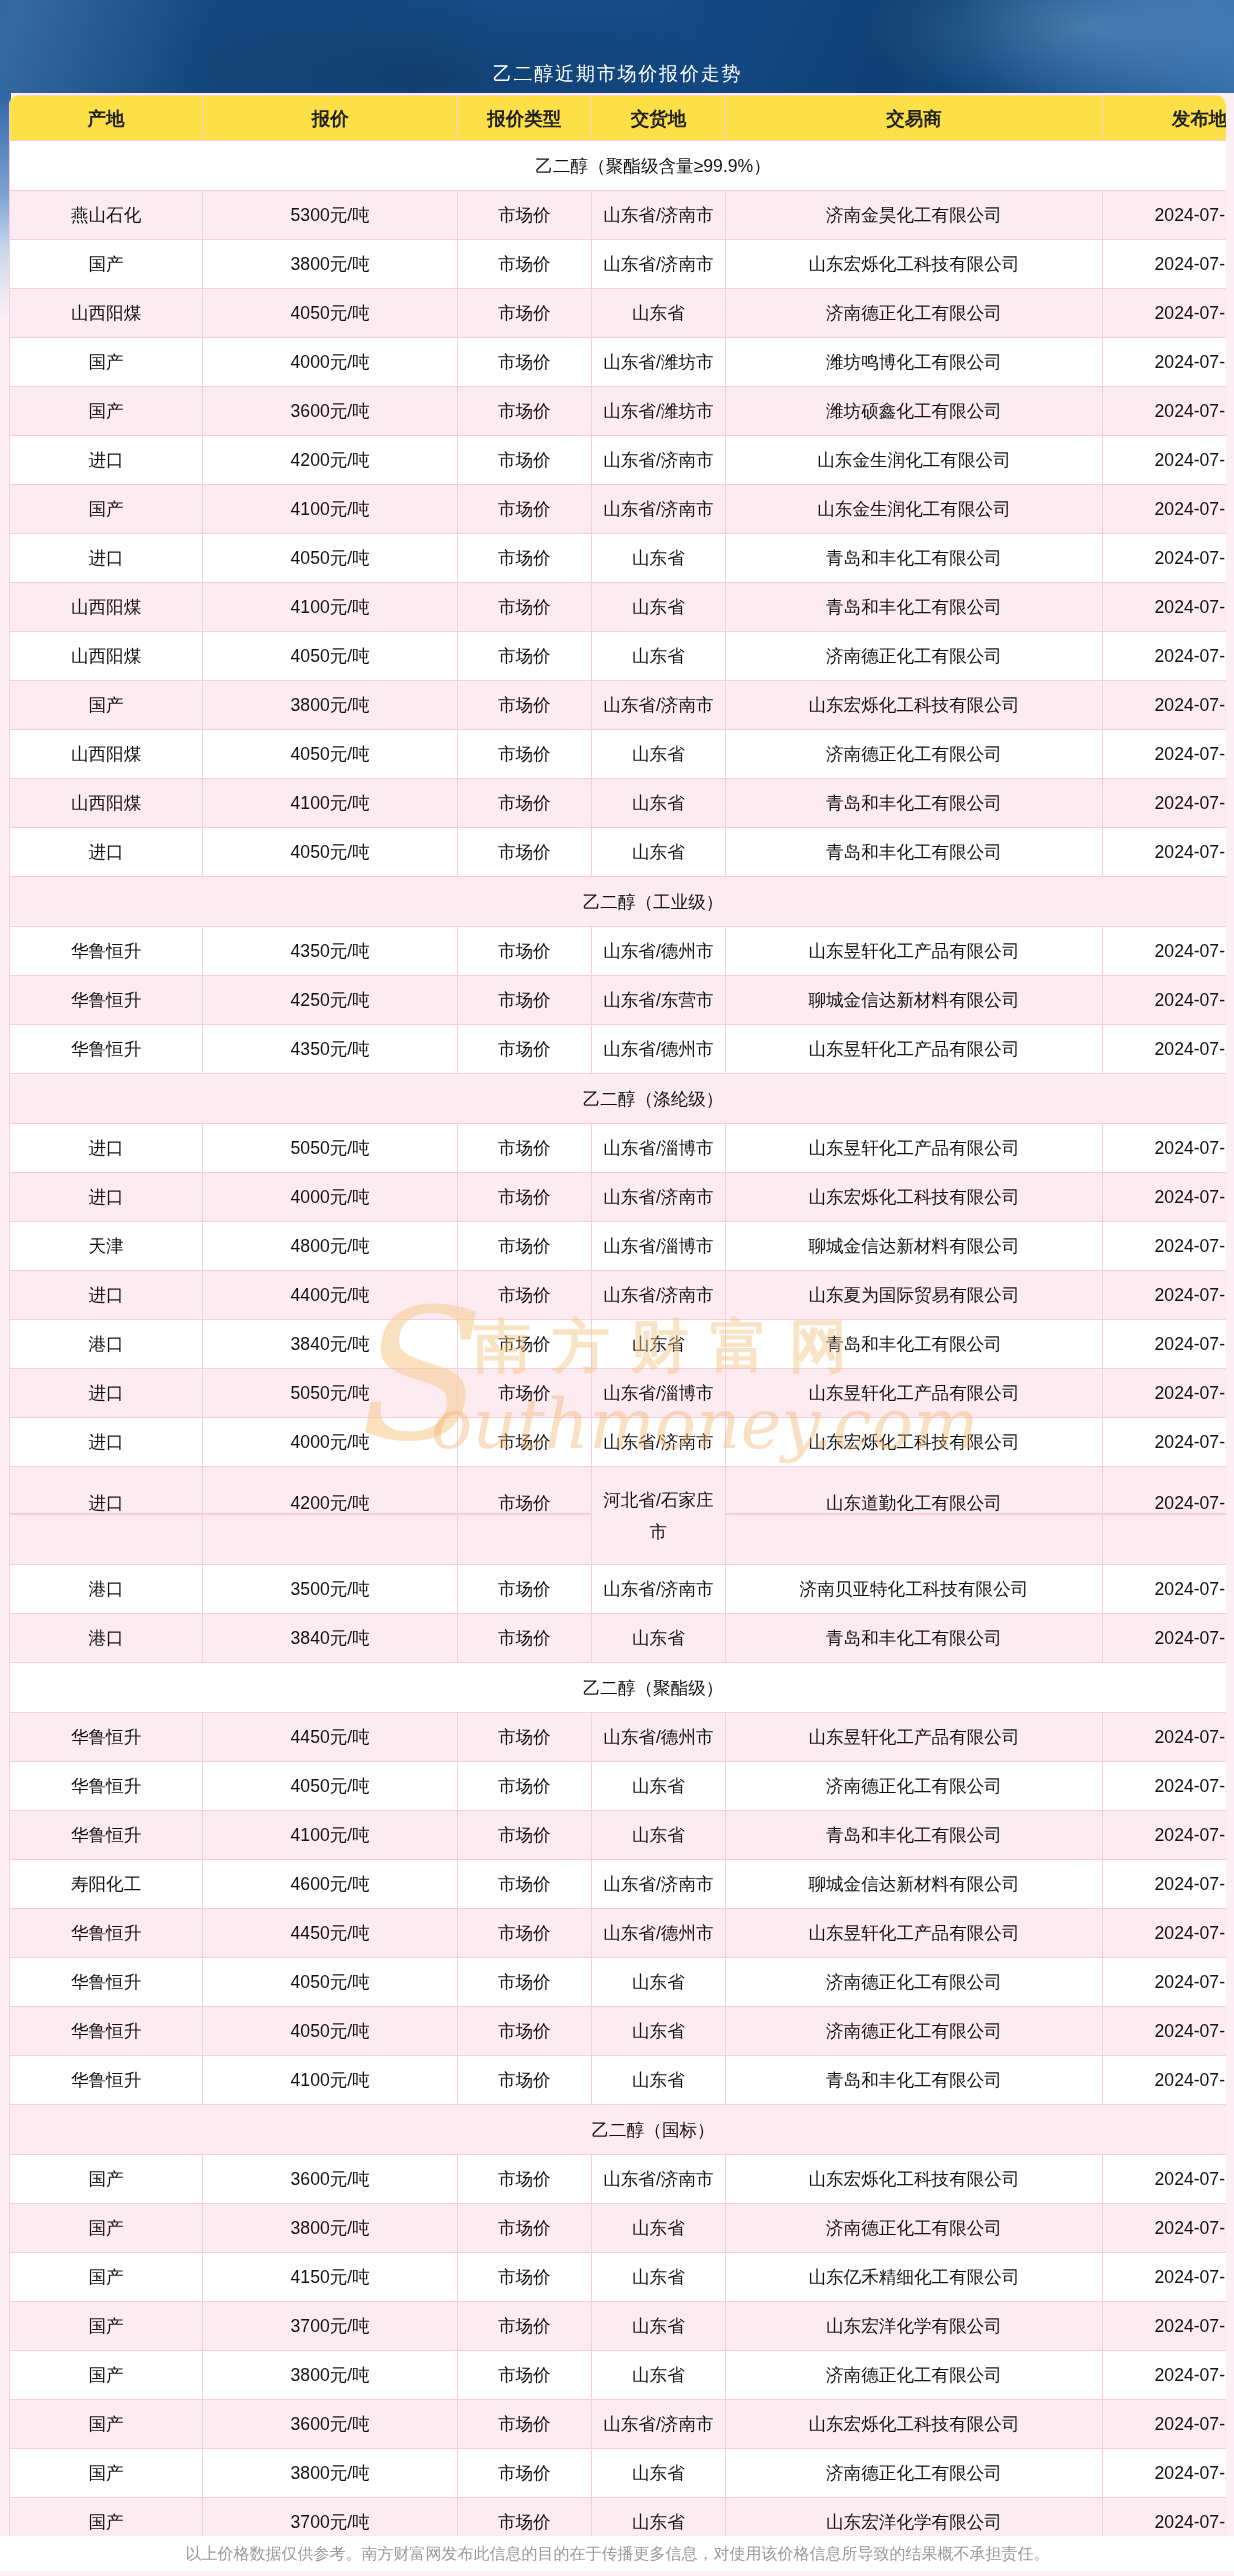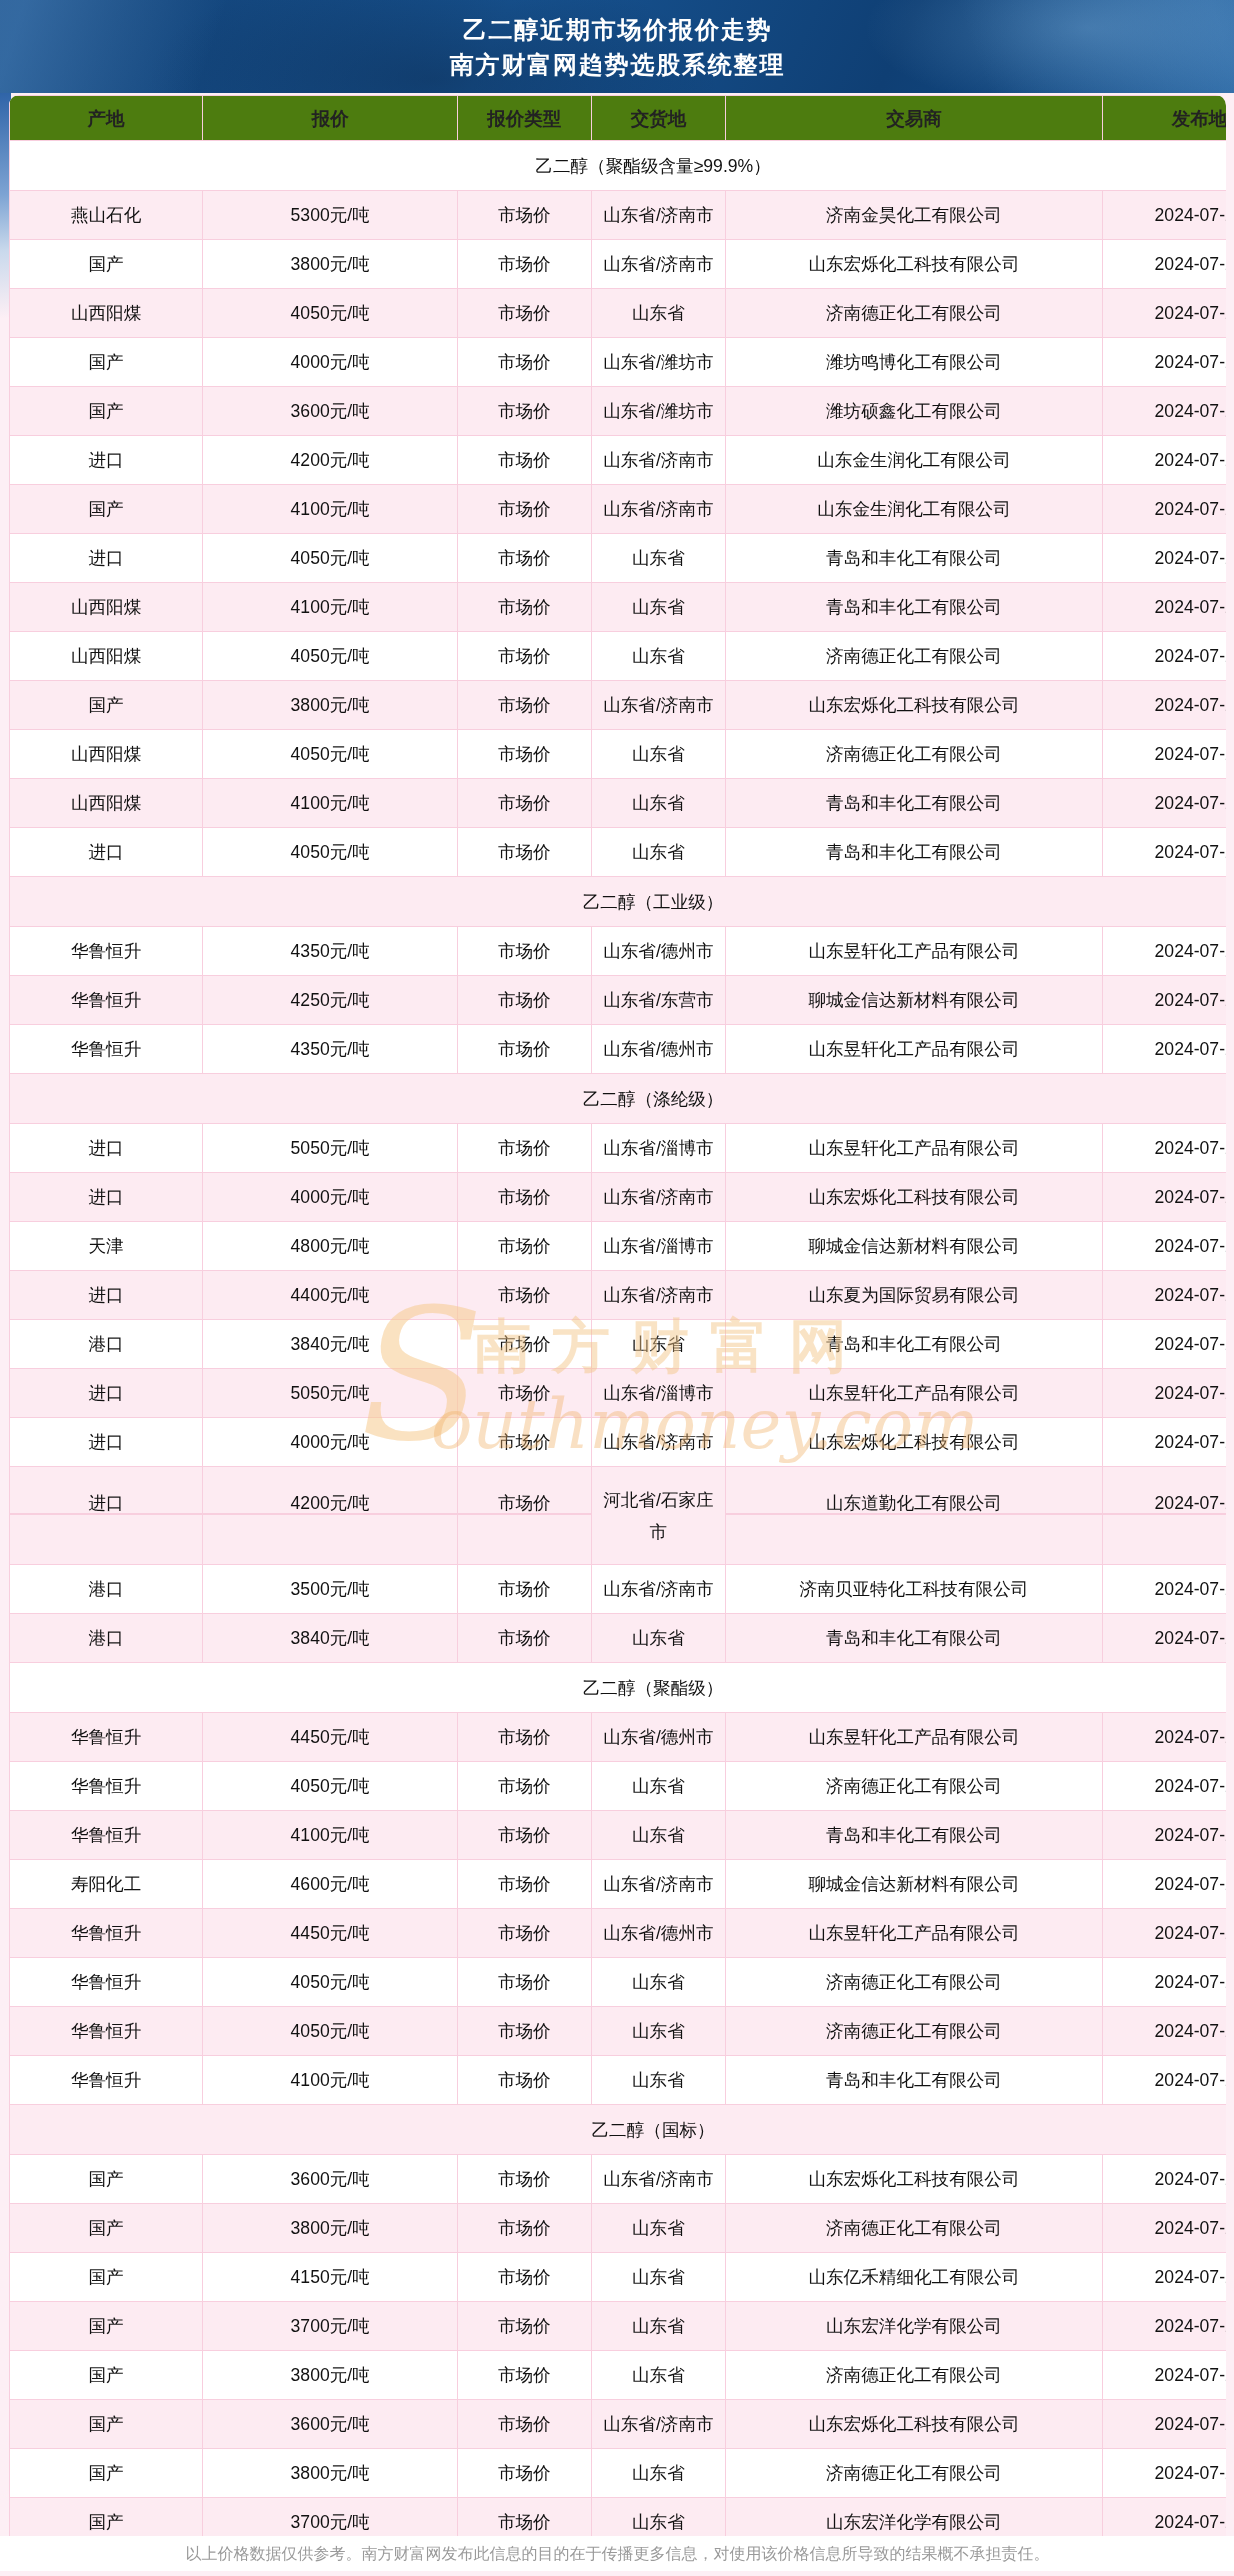--- a/index.html
+++ b/index.html
@@ -14,21 +14,21 @@
     position:absolute;top:0;left:0;width:1235px;height:93px;
     background:
       radial-gradient(ellipse 370px 141px at 88% 30%, rgba(150,200,240,.30), transparent 60%),
       linear-gradient(108deg, rgba(80,140,200,.55) 2%, rgba(80,140,200,0) 18%),
       linear-gradient(250deg, rgba(100,160,215,.42) 2%, rgba(100,160,215,0) 22%),
       radial-gradient(ellipse 441px 176px at 35% 85%, rgba(8,30,60,.38), transparent 65%),
       linear-gradient(115deg,#113d6f 0%,#175391 40%,#0f3f74 72%,#15508c 100%);
     text-align:center;
   }
   .banner-line{
-    color:#ffffff;font-size:24px;line-height:35px;letter-spacing:1.8px;font-weight:700;
+    color:#ffffff;font-size:19px;line-height:35px;letter-spacing:1.8px;font-weight:400;margin-top:44px;
   }
   .banner-line.first{padding-top:12.3px;}
   
   .bg-wedge{
     position:absolute;top:93px;left:0;width:10.6px;height:225px;
     background:linear-gradient(175deg,#2f64a8 0%,#7da3d3 45%,#c9d9ec 70%,rgba(253,239,245,0) 100%);
   }
   
   .tbl-wrap{
     position:absolute;top:95px;left:8.8px;width:1217px;
@@ -37,21 +37,21 @@
   table.price{
     width:1217px;border-collapse:collapse;table-layout:fixed;
     background:#ffffff;
   }
   .price th,.price td{
     border:1.8px solid #f8cede;
     text-align:center;vertical-align:middle;
     font-size:17.6px;color:#111;
     padding:0 5.3px;white-space:nowrap;overflow:hidden;
   }
-  .price th{height:44px;background:#4d7c0f;font-weight:700;font-size:18.5px;color:#222;}
+  .price th{height:44px;background:#fde047;font-weight:700;font-size:18.5px;color:#222;}
   .price td{height:48px;}
   .c0{width:182px}.c1{width:243px}.c2{width:122px}.c3{width:123px}.c4{width:365px}.c5{width:183px}
   tr.pink td{background:#fdebf2;}
   tr.white td{background:#ffffff;}
   tr.section-row td{height:49px;font-size:17.6px;background:#ffffff;}
   tr.section-row.pink td{background:#fdebf2;}
   
   tr.tall td{height:72px;position:relative;}
   tr.tall td:not(.c3){padding-bottom:25px;}
   tr.tall td:not(.c3)::after{

